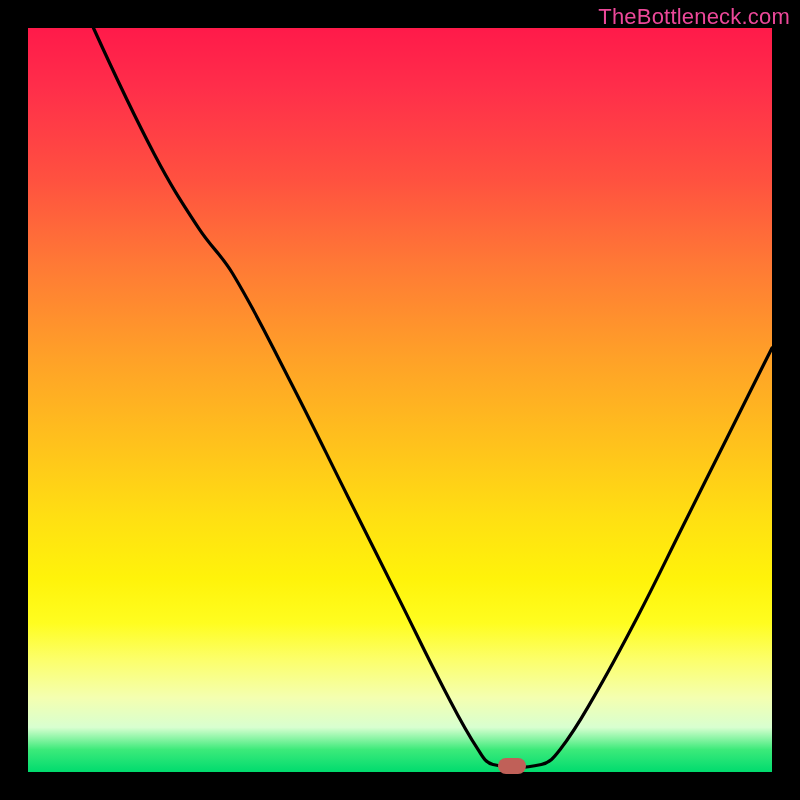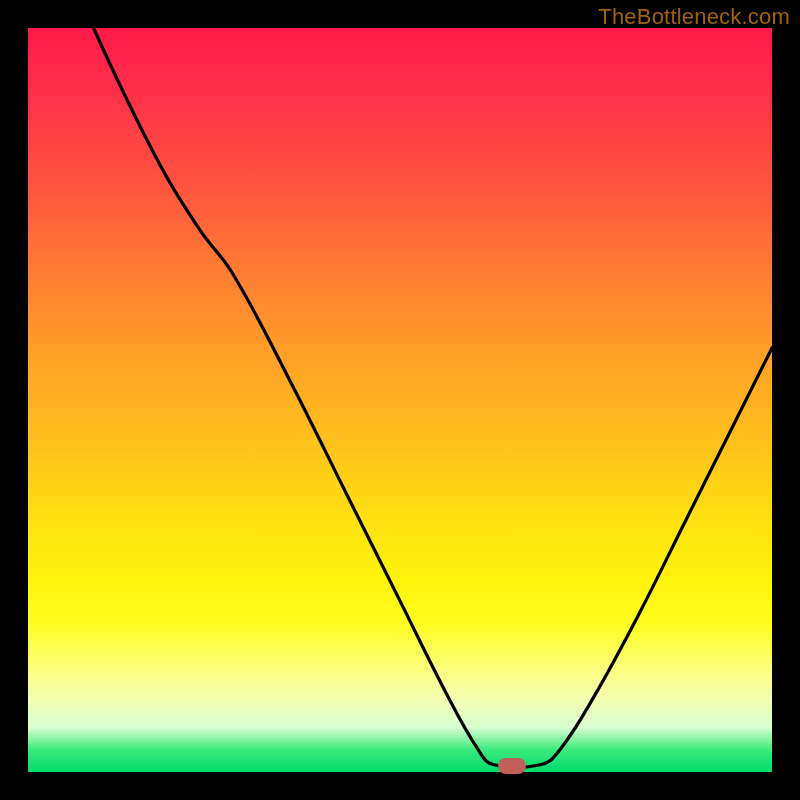--- a/index.html
+++ b/index.html
@@ -37,21 +37,21 @@
       #f4ffb0 90%,
       #d8ffd0 94%,
       #3cea7a 97%,
       #00db6e 100%
     );
   }
   .watermark {
     position: absolute;
     top: 4px;
     right: 10px;
-    color: #a16207;
+    color: #ec4899;
     font-size: 22px;
     font-weight: 500;
     letter-spacing: 0.2px;
     user-select: none;
   }
   .marker {
     position: absolute;
     width: 28px;
     height: 16px;
     border-radius: 8px;

